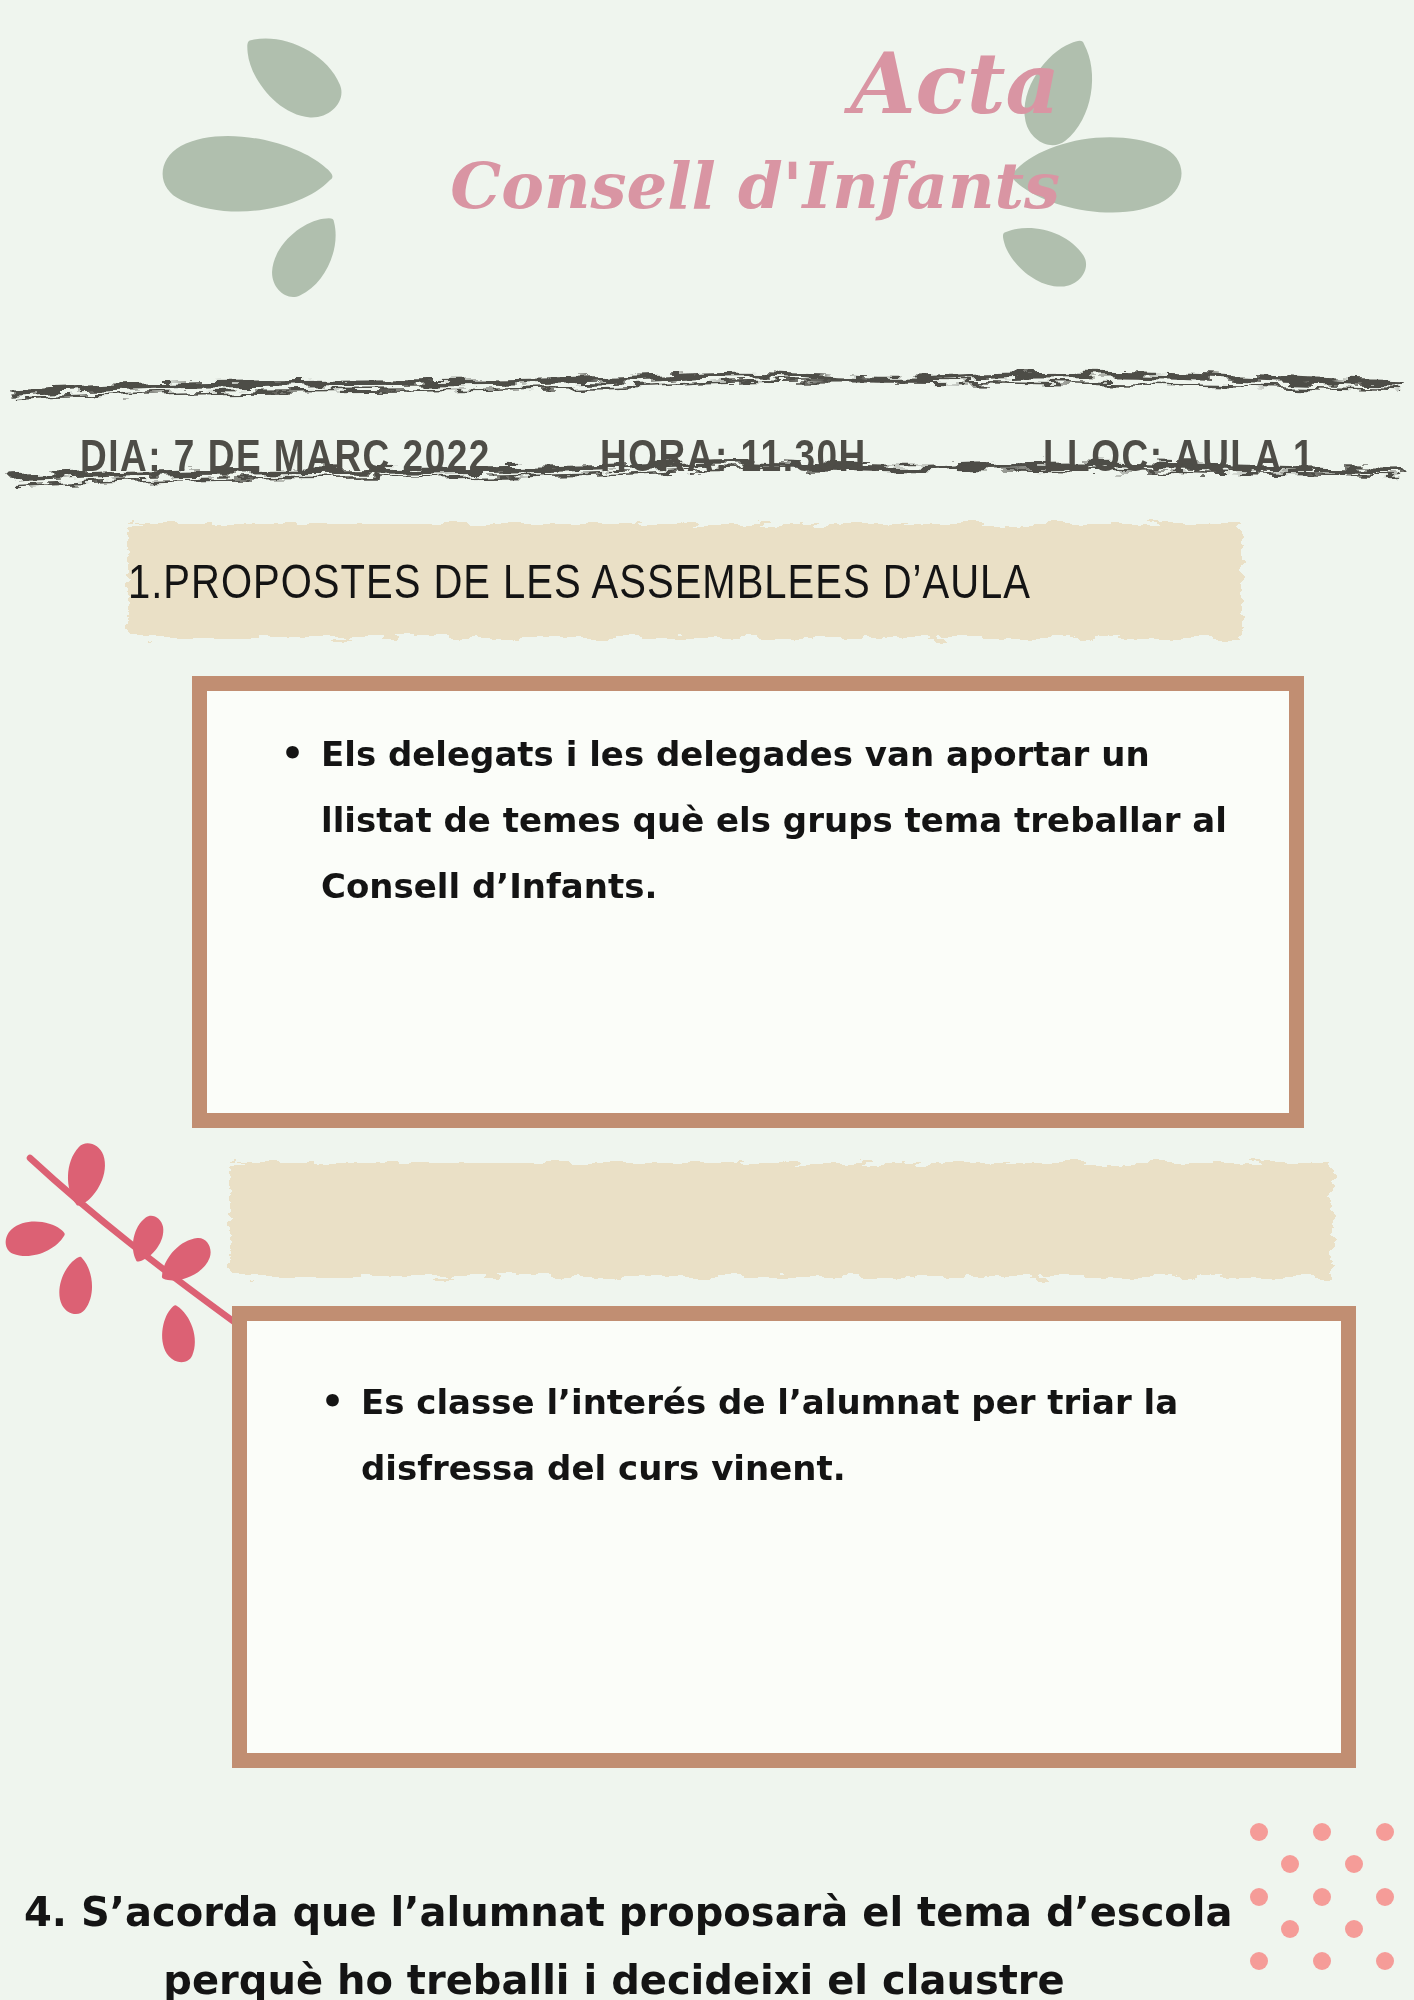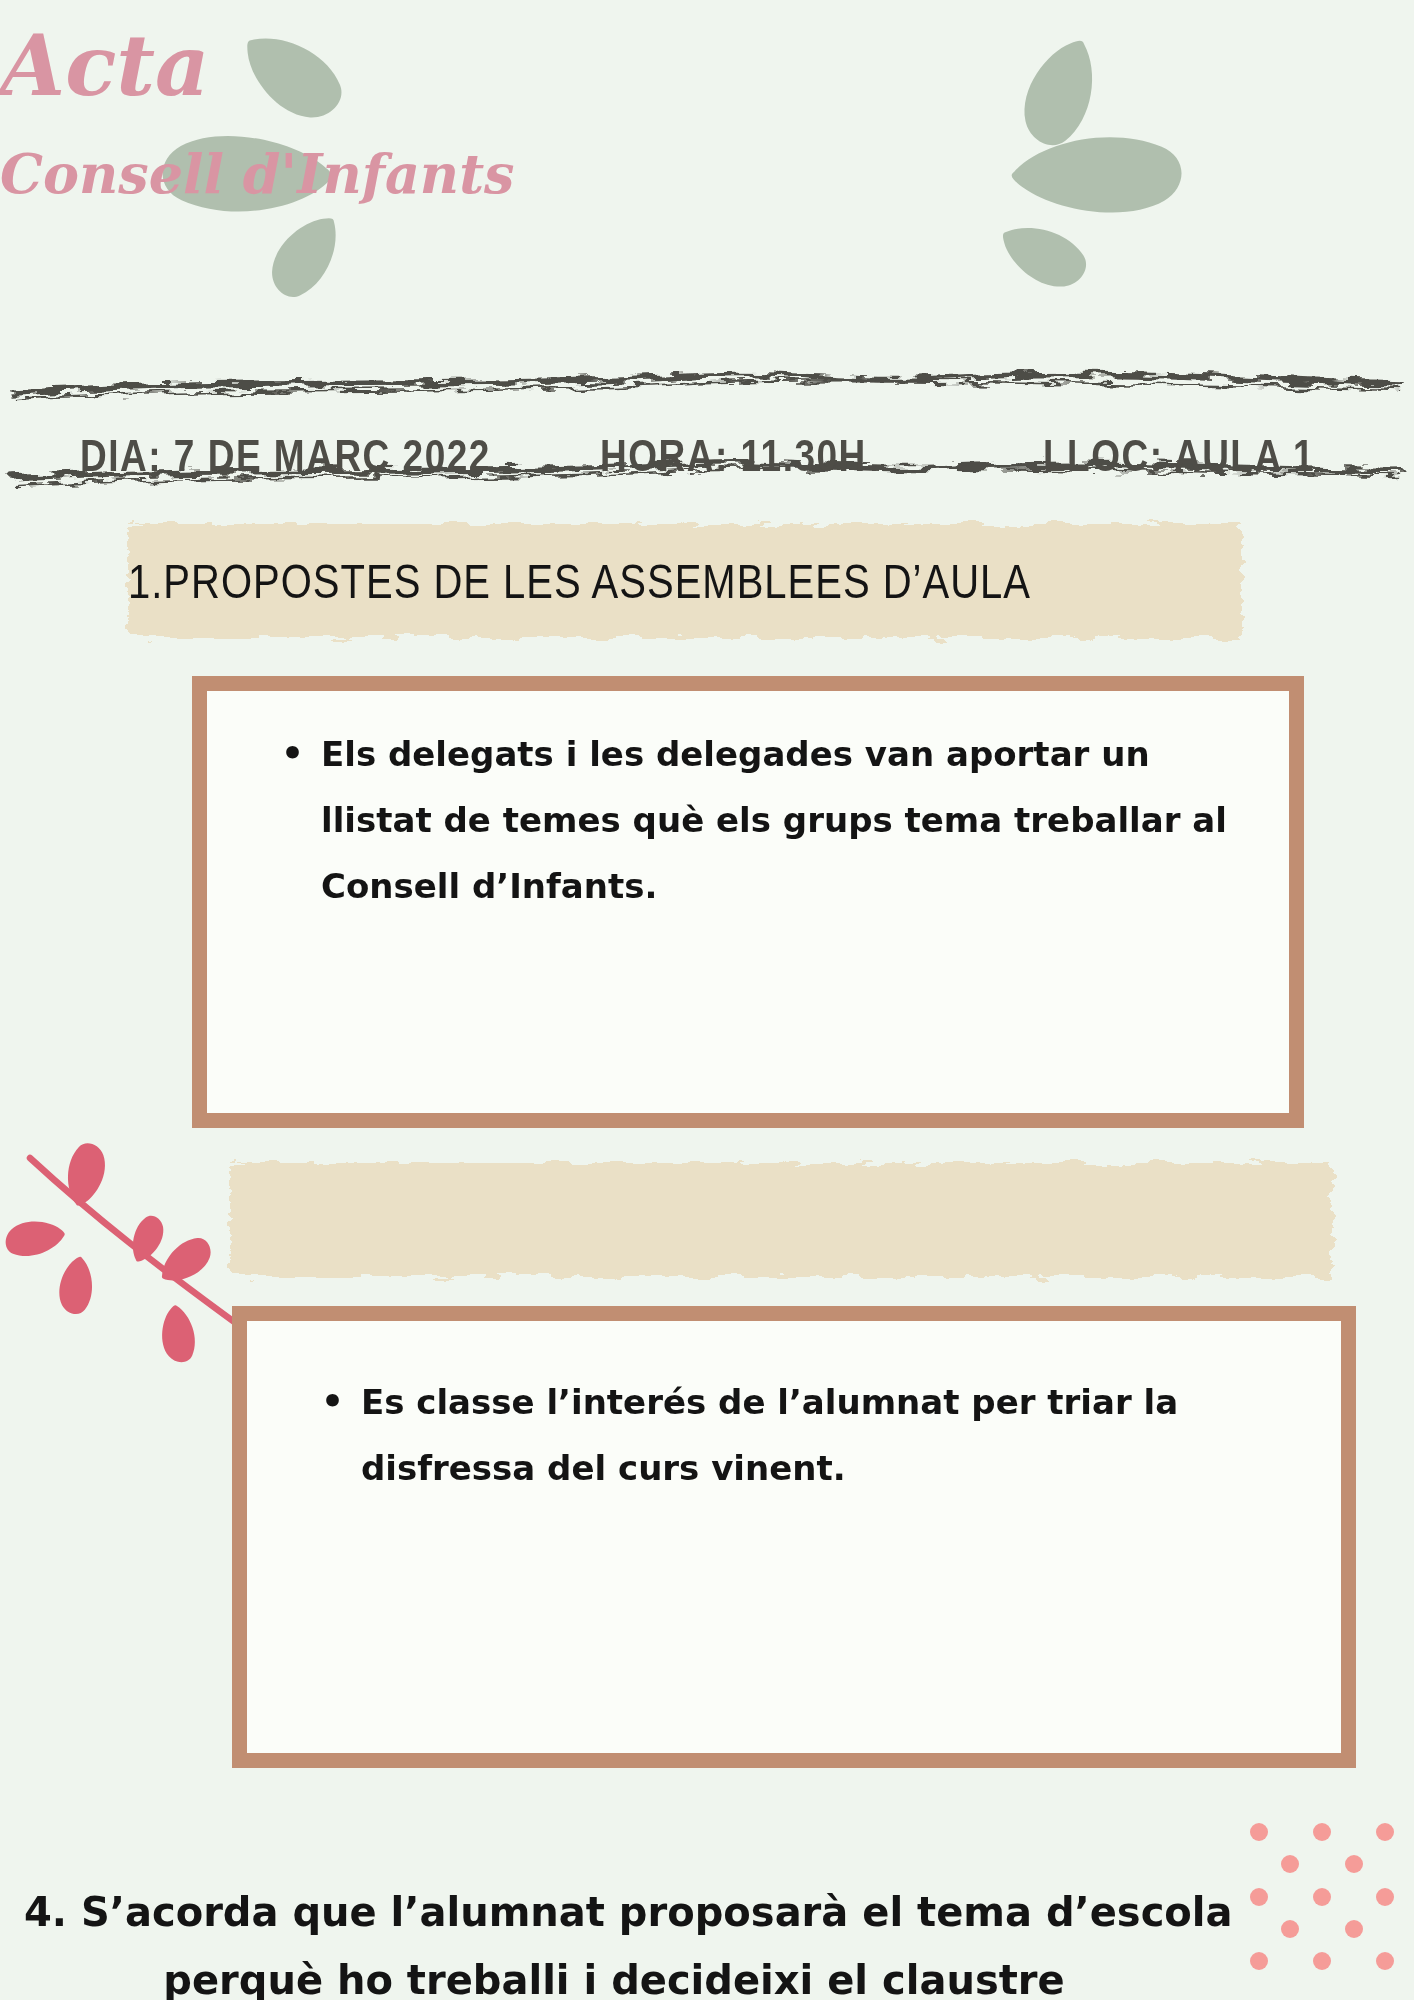--- a/index.html
+++ b/index.html
@@ -14,27 +14,27 @@
     font-family:"DejaVu Sans", sans-serif; color:var(--text-black);
   }
   
   .deco-layer{position:absolute; inset:0; width:1414px; height:2000px; pointer-events:none;}
   .leaf{fill:var(--sage);}
   .branch-leaf{fill:var(--branch-pink);}
   .stem{stroke:var(--branch-pink); stroke-width:6.5; fill:none; stroke-linecap:round;}
   .scribble-path{stroke:var(--ink); fill:none; stroke-linecap:round;}
   .dot{fill:var(--dot-pink);}
 
-  .title-block{position:absolute; left:0; top:20px; width:1060px; text-align:left;}
+  .title-block{position:absolute; left:0; top:38px; width:1060px; text-align:right;}
   .title-line{
     font-family:"DejaVu Serif", serif; font-style:italic; font-weight:700;
     color:var(--title-pink); line-height:1.1;
   }
   .title-line1{font-size:84px;}
-  .title-line2{font-size:54px; margin-top:33px;}
+  .title-line2{font-size:64px; margin-top:21px;}
 
   .meta-row{position:absolute; left:0; top:402px; width:1414px; height:56px;margin-top:34px; }
   .meta-item{
     position:absolute; font-weight:800; font-size:37px; letter-spacing:1.5px;
     color:var(--ink); transform:scaleY(1.18); transform-origin:left center;
     font-family:"Liberation Sans", sans-serif; white-space:nowrap;
   }
   .meta-dia{left:80px;} .meta-hora{left:600px;} .meta-lloc{left:1043px;}
 
   .band{position:absolute; background:var(--band-beige); filter:url(#roughedge);}

